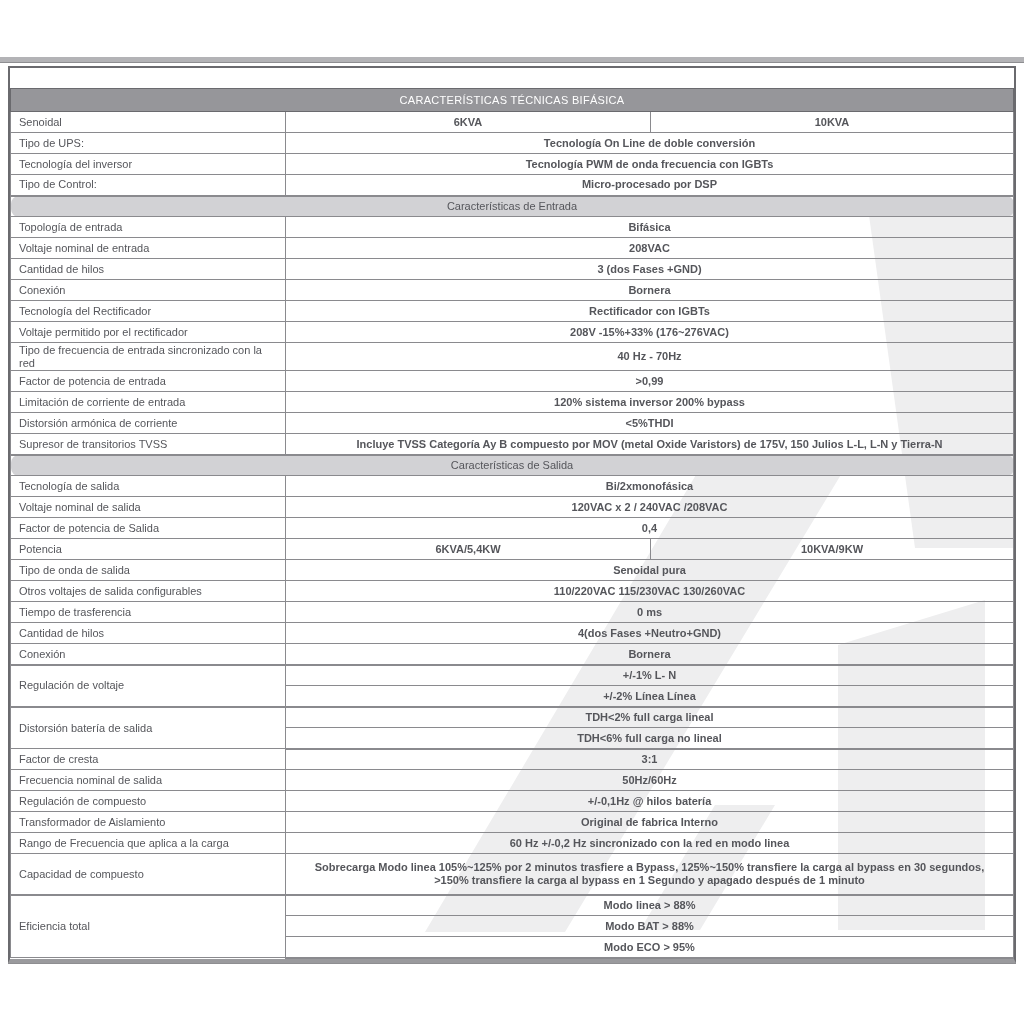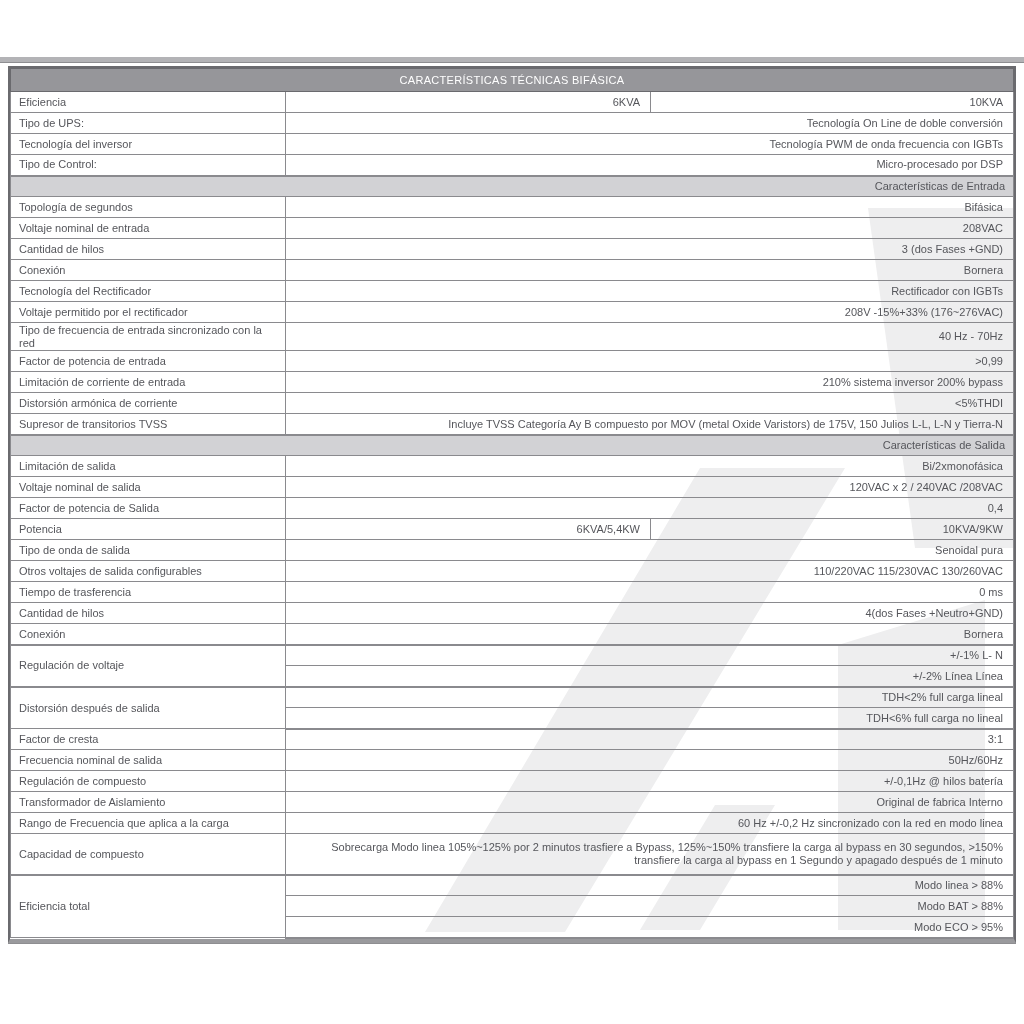--- a/index.html
+++ b/index.html
@@ -18,39 +18,39 @@
   .top-strip{
     position:absolute;left:0;top:57px;width:1024px;height:5px;
     background:var(--strip);border-bottom:1px solid var(--strip-edge);z-index:2;
   }
   .table-wrap{
     position:absolute;left:8px;top:66px;width:1004px;z-index:1;
     border:2px solid var(--outer-border);
     border-bottom:4px solid var(--bottom-band);
     box-shadow:0 1px 0 var(--strip-edge);
   }
-  table{width:100%;border-collapse:collapse;table-layout:fixed;background:transparent;}
+  table{width:100%;border-collapse:collapse;table-layout:fixed;background:transparent;margin-top:20px;}
   col.c-label{width:275px;}
   col.c-v1{width:365px;}
   th.title-cell{
     background:var(--header-bg);color:var(--header-text);
     font-size:11px;font-weight:normal;letter-spacing:.3px;
     height:20px;padding:1px 4px;border:1px solid var(--outer-border);
   }
   td{
     border:1px solid var(--border);
     font-size:11px;line-height:1.15;height:21px;
     padding:1px 8px;box-sizing:border-box;
     overflow:hidden;white-space:normal;
   }
   td.label{text-align:left;}
-  td.value{text-align:right;padding:1px 10px;}
+  td.value{text-align:center;padding:1px 10px;font-weight:bold;}
   td.section{
-    background:var(--section-bg);text-align:right;
-    border-top:2px solid var(--border);border-bottom:1px solid var(--border);
+    background:var(--section-bg);text-align:center;
+    border-top:2px solid var(--border);border-bottom:1px solid var(--border);border-radius:8px;
   }
   tr.group-start td{border-top:2px solid var(--border);}
   tr.group-end td{border-bottom:2px solid var(--border);}
   td.tall{height:41px;}
 </style>
 </head>
 <body>
 
 <svg class="watermark" width="1024" height="1024" viewBox="0 0 1024 1024" aria-hidden="true">
   <g fill="var(--watermark)">
@@ -70,41 +70,41 @@
         <col class="c-v1">
         <col class="c-v2">
     </colgroup>
     <thead>
       <tr>
         <th class="title-cell" colspan="3">CARACTERÍSTICAS TÉCNICAS BIFÁSICA</th>
       </tr>
     </thead>
     <tbody>
         <tr class="">
-          <td class="label">Eficiencia</td>
+          <td class="label">Senoidal</td>
           <td class="value">6KVA</td>
           <td class="value">10KVA</td>
         </tr>
         <tr class="">
           <td class="label">Tipo de UPS:</td>
           <td class="value" colspan="2">Tecnología On Line de doble conversión</td>
         </tr>
         <tr class="">
           <td class="label">Tecnología del inversor</td>
           <td class="value" colspan="2">Tecnología PWM de onda frecuencia con IGBTs</td>
         </tr>
         <tr class="">
           <td class="label">Tipo de Control:</td>
           <td class="value" colspan="2">Micro-procesado por DSP</td>
         </tr>
         <tr class="">
           <td class="section" colspan="3">Características de Entrada</td>
         </tr>
         <tr class="">
-          <td class="label">Topología de segundos</td>
+          <td class="label">Topología de entrada</td>
           <td class="value" colspan="2">Bifásica</td>
         </tr>
         <tr class="">
           <td class="label">Voltaje nominal de entrada</td>
           <td class="value" colspan="2">208VAC</td>
         </tr>
         <tr class="">
           <td class="label">Cantidad de hilos</td>
           <td class="value" colspan="2">3 (dos Fases +GND)</td>
         </tr>
@@ -123,35 +123,35 @@
         <tr class="">
           <td class="label">Tipo de frecuencia de entrada  sincronizado con la red</td>
           <td class="value" colspan="2">40 Hz - 70Hz</td>
         </tr>
         <tr class="">
           <td class="label">Factor de potencia  de entrada</td>
           <td class="value" colspan="2">&gt;0,99</td>
         </tr>
         <tr class="">
           <td class="label">Limitación de corriente de entrada</td>
-          <td class="value" colspan="2">210% sistema inversor 200% bypass</td>
+          <td class="value" colspan="2">120% sistema inversor 200% bypass</td>
         </tr>
         <tr class="">
           <td class="label">Distorsión armónica de corriente</td>
           <td class="value" colspan="2">&lt;5%THDI</td>
         </tr>
         <tr class="">
           <td class="label">Supresor de transitorios TVSS</td>
           <td class="value" colspan="2">Incluye TVSS Categoría Ay B compuesto por MOV (metal Oxide Varistors) de 175V, 150 Julios L-L, L-N y Tierra-N</td>
         </tr>
         <tr class="">
           <td class="section" colspan="3">Características de Salida</td>
         </tr>
         <tr class="">
-          <td class="label">Limitación de salida</td>
+          <td class="label">Tecnología de salida</td>
           <td class="value" colspan="2">Bi/2xmonofásica</td>
         </tr>
         <tr class="">
           <td class="label">Voltaje nominal de salida</td>
           <td class="value" colspan="2">120VAC  x 2 / 240VAC /208VAC</td>
         </tr>
         <tr class="">
           <td class="label">Factor de potencia de Salida</td>
           <td class="value" colspan="2">0,4</td>
         </tr>
@@ -181,21 +181,21 @@
           <td class="value" colspan="2">Bornera</td>
         </tr>
         <tr class="group-start ">
           <td class="label" rowspan="2">Regulación de voltaje</td>
           <td class="value" colspan="2">+/-1% L- N</td>
         </tr>
         <tr class="group-end">
           <td class="value" colspan="2">+/-2% Línea Línea</td>
         </tr>
         <tr class="group-start ">
-          <td class="label" rowspan="2">Distorsión después de salida</td>
+          <td class="label" rowspan="2">Distorsión batería de salida</td>
           <td class="value" colspan="2">TDH&lt;2% full carga lineal</td>
         </tr>
         <tr class="group-end">
           <td class="value" colspan="2">TDH&lt;6% full carga no lineal</td>
         </tr>
         <tr class="">
           <td class="label">Factor de cresta</td>
           <td class="value" colspan="2">3:1</td>
         </tr>
         <tr class="">

